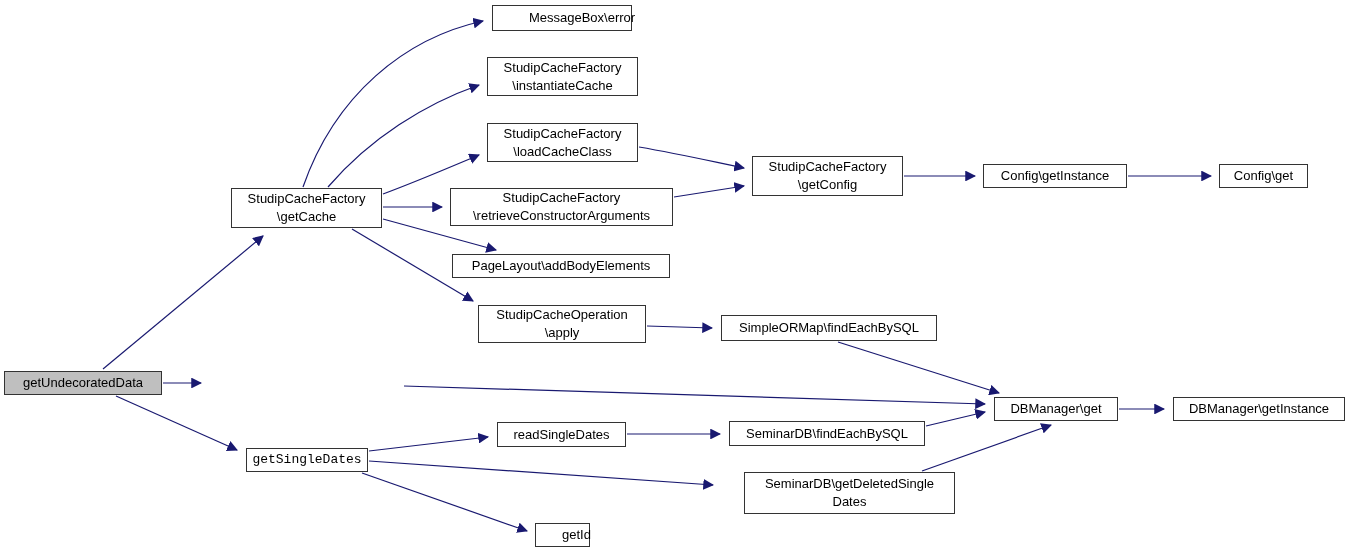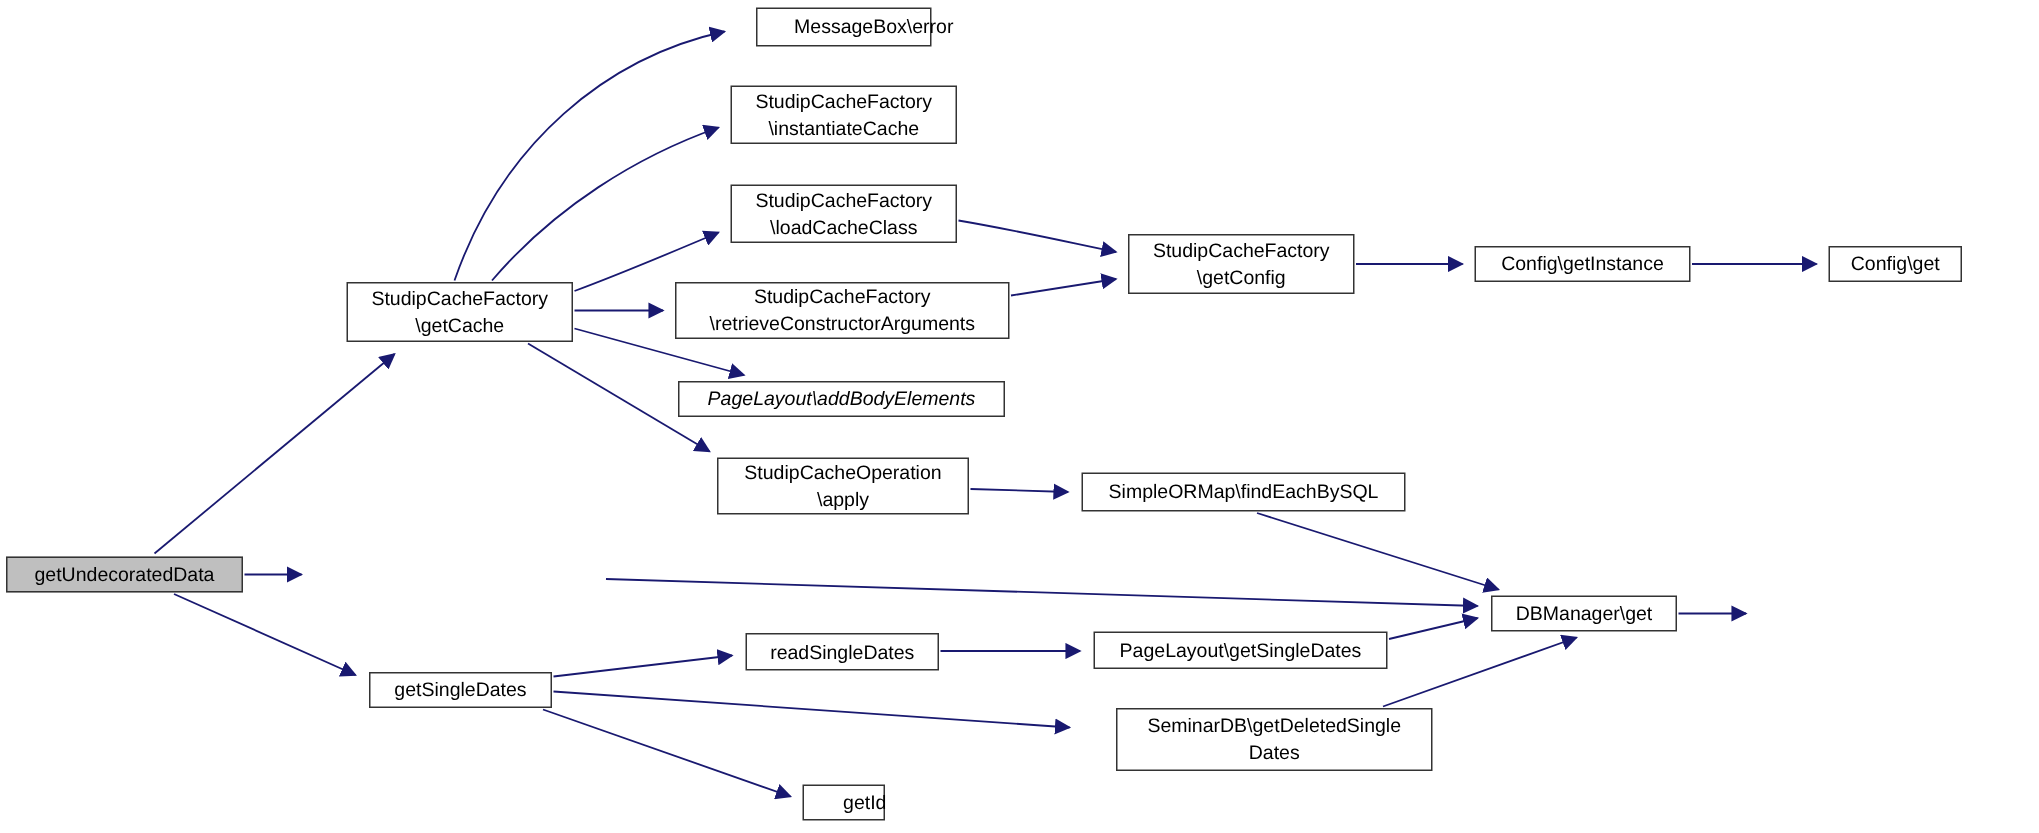--- a/index.html
+++ b/index.html
@@ -82,55 +82,56 @@
     <path class="edge" marker-end="url(#arrow)" d="M 362 473 L 527 531"></path>
     <path class="edge" marker-end="url(#arrow)" d="M 627 434 L 720 434"></path>
     <path class="edge" marker-end="url(#arrow)" d="M 926 426 L 985 412"></path>
     <path class="edge" marker-end="url(#arrow)" d="M 922 471 L 1051 425"></path>
     <path class="edge" marker-end="url(#arrow)" d="M 1119 409 L 1164 409"></path>
   </svg>
 
   <div class="node root" style="left:4px; top:371px; width:158px; height:24px;">getUndecoratedData</div>
 
 
-  <div class="node" style="left:246px; top:448px; width:122px; height:24px;">getSingleDates</div>
+  <div class="node" style="left:246px; top:448px; width:122px; height:24px;font-family:Liberation Mono, monospace;">getSingleDates</div>
 
   <div class="node" style="left:231px; top:188px; width:151px; height:40px;">StudipCacheFactory
 \getCache</div>
 
-  <div class="node" style="left:504px; top:5px; width:117px; height:26px;padding-left:40px;">MessageBox\error</div>
+  <div class="node" style="left:492px; top:5px; width:140px; height:26px;padding-left:40px;">MessageBox\error</div>
 
   <div class="node" style="left:487px; top:57px; width:151px; height:39px;">StudipCacheFactory
 \instantiateCache</div>
 
   <div class="node" style="left:487px; top:123px; width:151px; height:39px;">StudipCacheFactory
 \loadCacheClass</div>
 
   <div class="node" style="left:450px; top:188px; width:223px; height:38px;">StudipCacheFactory
 \retrieveConstructorArguments</div>
 
-  <div class="node" style="left:452px; top:254px; width:218px; height:24px;font-style:italic;">PageLayout\addBodyElements</div>
+  <div class="node" style="left:452px; top:254px; width:218px; height:24px;">PageLayout\addBodyElements</div>
 
   <div class="node" style="left:478px; top:305px; width:168px; height:38px;">StudipCacheOperation
 \apply</div>
 
   <div class="node" style="left:752px; top:156px; width:151px; height:40px;">StudipCacheFactory
 \getConfig</div>
 
   <div class="node" style="left:983px; top:164px; width:144px; height:24px;">Config\getInstance</div>
 
   <div class="node" style="left:1219px; top:164px; width:89px; height:24px;">Config\get</div>
 
   <div class="node" style="left:721px; top:315px; width:216px; height:26px;">SimpleORMap\findEachBySQL</div>
 
   <div class="node" style="left:994px; top:397px; width:124px; height:24px;">DBManager\get</div>
 
+  <div class="node" style="left:1173px; top:397px; width:172px; height:24px;">DBManager\getInstance</div>
 
   <div class="node" style="left:497px; top:422px; width:129px; height:25px;">readSingleDates</div>
 
   <div class="node" style="left:535px; top:523px; width:55px; height:24px;padding-left:28px;">getId</div>
 
-  <div class="node" style="left:729px; top:421px; width:196px; height:25px;">PageLayout\getSingleDates</div>
+  <div class="node" style="left:729px; top:421px; width:196px; height:25px;">SeminarDB\findEachBySQL</div>
 
   <div class="node" style="left:744px; top:472px; width:211px; height:42px;">SeminarDB\getDeletedSingle
 Dates</div>
 
 </div>
 
 </body></html>

